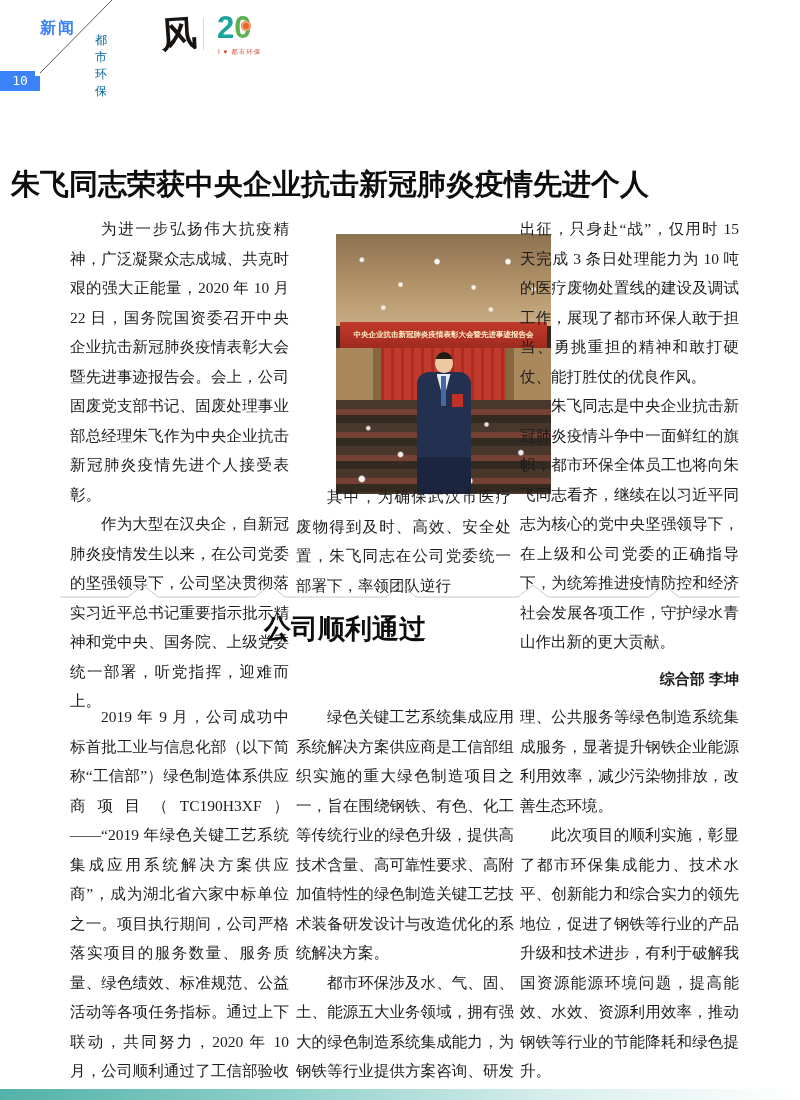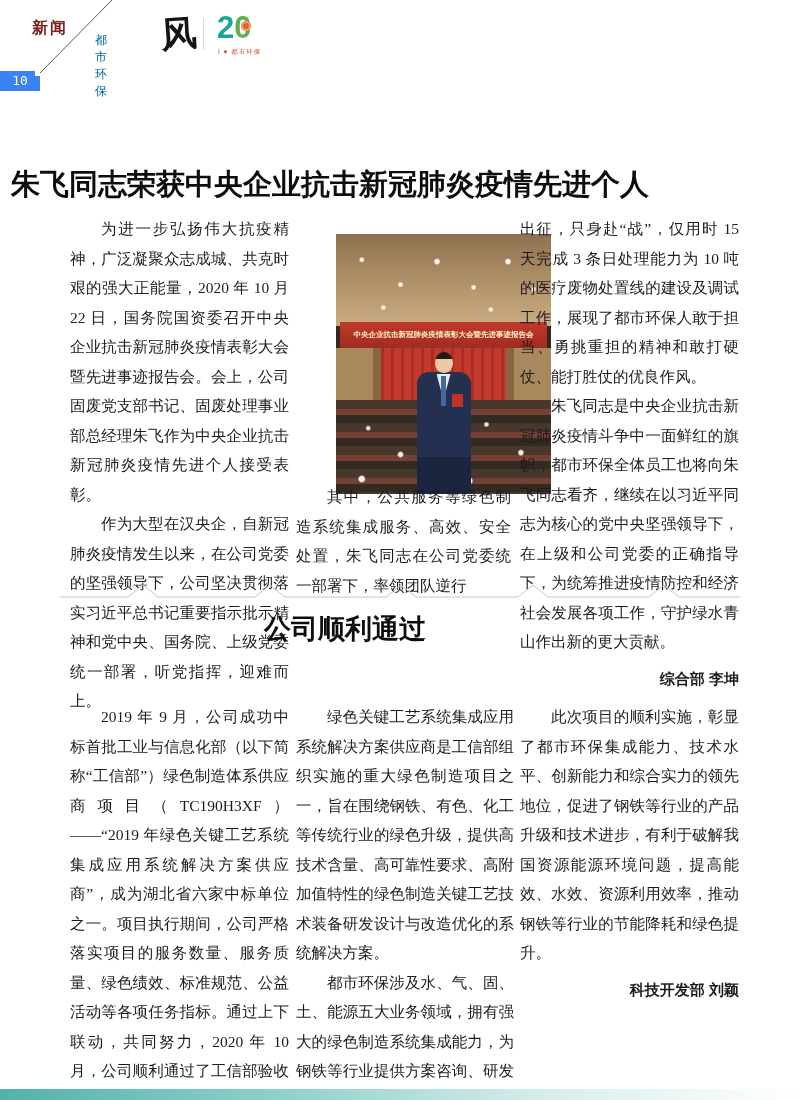--- a/index.html
+++ b/index.html
@@ -1,21 +1,21 @@
 <!DOCTYPE html>
 <html><head>
 <meta charset="utf-8">
 <style>
   html,body{margin:0;padding:0;background:#ffffff;}
   .page{position:relative;width:800px;height:1100px;background:#ffffff;overflow:hidden;
         font-family:"Liberation Serif","DejaVu Serif",serif;color:#1c1c1c;}
 
   
-  .section-label{position:absolute;left:32px;top:18px;font-family:"Liberation Sans","DejaVu Sans",sans-serif;
-        font-weight:bold;font-size:16px;color:#7f1d1d;letter-spacing:2px;}
+  .section-label{position:absolute;left:40px;top:18px;font-family:"Liberation Sans","DejaVu Sans",sans-serif;
+        font-weight:bold;font-size:16px;color:#3b82f6;letter-spacing:2px;}
   .diag-line{position:absolute;left:30px;top:0;}
   .page-box{position:absolute;left:0;top:71px;width:40px;height:20px;background:#3b82f6;
         color:#ffffff;font-family:"DejaVu Sans Mono","Liberation Mono",monospace;
         font-size:13px;line-height:20px;text-align:center;}
   .page-box .notch{position:absolute;right:0;top:0;width:5px;height:5px;background:#ffffff;}
   .brand{position:absolute;left:95px;top:16px;height:48px;}
   .brand-text{position:absolute;left:0;top:16px;font-family:"Liberation Sans","DejaVu Sans",sans-serif;
         font-size:12px;letter-spacing:3px;color:#0369a1;}
   .brand-glyph{position:absolute;left:66px;top:-6px;font-size:36px;font-weight:bold;color:#171310;
         font-family:"Liberation Serif","DejaVu Serif",serif;transform:rotate(-4deg);}
@@ -139,21 +139,21 @@
     <div class="ph-emblem"></div>
     <div class="ph-audience"></div>
     <div class="ph-body"></div>
     <div class="ph-shirt"></div>
     <div class="ph-tie"></div>
     <div class="ph-badge"></div>
     <div class="ph-head"></div>
   </figure>
 
   <div class="col a1c2">
-    <p class="indent">其中，公共服务等绿色制造系统集成服务、高效、安全处置，朱飞同志在公司党委统一部署下，率领团队逆行</p>
+    <p class="indent">其中，为确保武汉市医疗废物得到及时、高效、安全处置，朱飞同志在公司党委统一部署下，率领团队逆行</p>
   </div>
 
   <div class="col a1c3">
     <p>出征，只身赴“战”，仅用时 15 天完成 3 条日处理能力为 10 吨的医疗废物处置线的建设及调试工作，展现了都市环保人敢于担当、勇挑重担的精神和敢打硬仗、能打胜仗的优良作风。</p>
     <p class="indent">朱飞同志是中央企业抗击新冠肺炎疫情斗争中一面鲜红的旗帜，都市环保全体员工也将向朱飞同志看齐，继续在以习近平同志为核心的党中央坚强领导下，在上级和公司党委的正确指导下，为统筹推进疫情防控和经济社会发展各项工作，守护绿水青山作出新的更大贡献。</p>
     <p class="byline">综合部 李坤</p>
   </div>
 
   <svg class="divider" width="680" height="15">
     <polyline points="0,13 68,13 83,1 98,13 195,13 210,1 225,13 326,13 341,1 356,13 458,13 473,1 488,13 589,13 604,1 619,13 680,13" fill="none" stroke="#c8c8c8" stroke-width="1"></polyline>
@@ -166,18 +166,19 @@
   <div class="col a2c1">
     <p class="indent">2019 年 9 月，公司成功中标首批工业与信息化部（以下简称“工信部”）绿色制造体系供应商项目（TC190H3XF）——“2019 年绿色关键工艺系统集成应用系统解决方案供应商”，成为湖北省六家中标单位之一。项目执行期间，公司严格落实项目的服务数量、服务质量、绿色绩效、标准规范、公益活动等各项任务指标。通过上下联动，共同努力，2020 年 10 月，公司顺利通过了工信部验收评审，最终获批奖励资金 1000 万元。</p>
   </div>
 
   <div class="col a2c2">
     <p class="indent">绿色关键工艺系统集成应用系统解决方案供应商是工信部组织实施的重大绿色制造项目之一，旨在围绕钢铁、有色、化工等传统行业的绿色升级，提供高技术含量、高可靠性要求、高附加值特性的绿色制造关键工艺技术装备研发设计与改造优化的系统解决方案。</p>
     <p class="indent">都市环保涉及水、气、固、土、能源五大业务领域，拥有强大的绿色制造系统集成能力，为钢铁等行业提供方案咨询、研发设计、集成应用、运营管</p>
   </div>
 
   <div class="col a2c3">
+    <p>理、公共服务等绿色制造系统集成服务，显著提升钢铁企业能源利用效率，减少污染物排放，改善生态环境。</p>
     <p class="indent">此次项目的顺利实施，彰显了都市环保集成能力、技术水平、创新能力和综合实力的领先地位，促进了钢铁等行业的产品升级和技术进步，有利于破解我国资源能源环境问题，提高能效、水效、资源利用效率，推动钢铁等行业的节能降耗和绿色提升。</p>
     <p class="byline">科技开发部 刘颖</p>
   </div>
 
   <div class="bottom-bar"></div>
 </div>
 
 </body></html>

